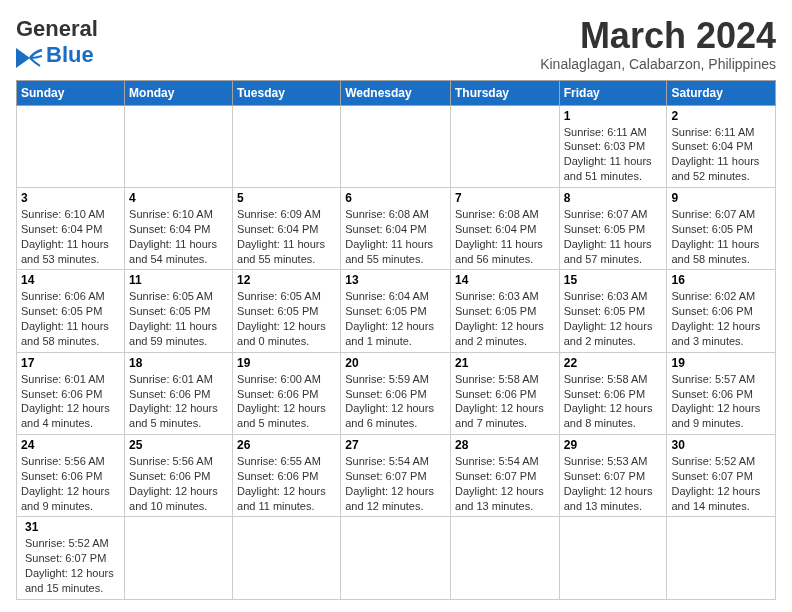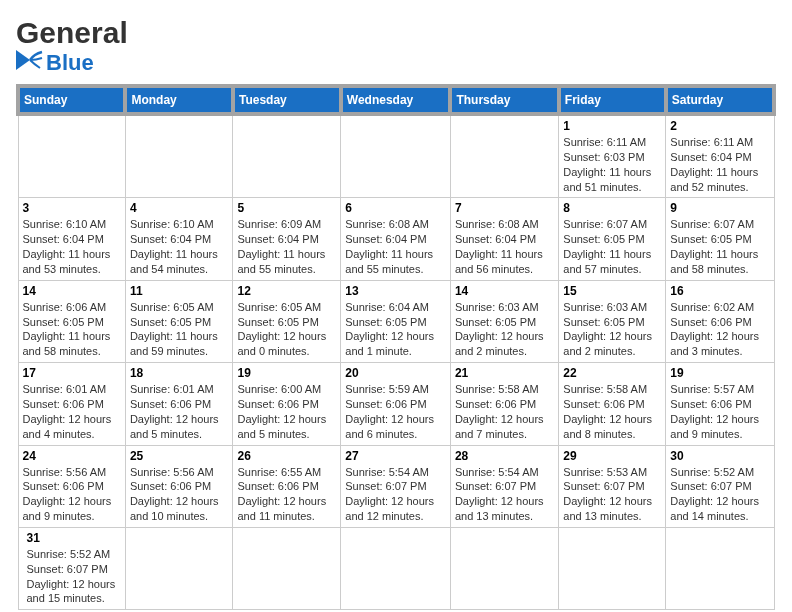--- a/index.html
+++ b/index.html
@@ -44,21 +44,21 @@
       border-collapse: collapse;
       font-size: 10.5px;
     }
     thead tr th {
       background-color: #1a6fc4;
       color: #fff;
       padding: 5px 4px;
       text-align: left;
       font-size: 12px;
       font-weight: bold;
-      border: 4px solid #a3a3a3;
+      border: 1px solid #a3a3a3;
     }
     tbody tr td {
       border: 1px solid #ccc;
       vertical-align: top;
       padding: 3px 4px;
       width: 113px;
       min-height: 70px;
       height: 70px;
     }
     .day-number {
@@ -77,31 +77,35 @@
       height: 80px;
       padding-left: 8px;
     }
   </style>
 </head>
 <body>
 
 <div class="header-area">
   <div class="logo">
     <div class="logo-bar">
-      <span style="font-size:30px;font-weight:bold;color:#333;">General</span>
+      <span style="font-size:22px;font-weight:bold;color:#333;">General</span>
     </div>
-    <div style="display:flex;align-items:flex-start;gap:2px;">
+    <div style="display:flex;align-items:flex-end;gap:2px;">
       <svg width="28" height="20" viewBox="0 0 28 20">
         <polygon points="0,0 14,10 0,20" fill="#1a6fc4"></polygon>
         <path d="M14 10 Q18 4 26 2" stroke="#1a6fc4" stroke-width="2.5" fill="none"></path>
         <path d="M14 10 Q20 10 26 8" stroke="#1a6fc4" stroke-width="2" fill="none"></path>
         <path d="M14 10 Q18 14 24 18" stroke="#1a6fc4" stroke-width="2" fill="none"></path>
       </svg>
       <span style="font-size:22px;font-weight:bold;color:#1a6fc4;">Blue</span>
     </div>
+  </div>
+  <div class="title-area">
+    <div class="month-title">March 2024</div>
+    <div class="subtitle">Kinalaglagan, Calabarzon, Philippines</div>
   </div>
 </div>
 
 <table>
   <thead>
     <tr>
       <th>Sunday</th>
       <th>Monday</th>
       <th>Tuesday</th>
       <th>Wednesday</th>

